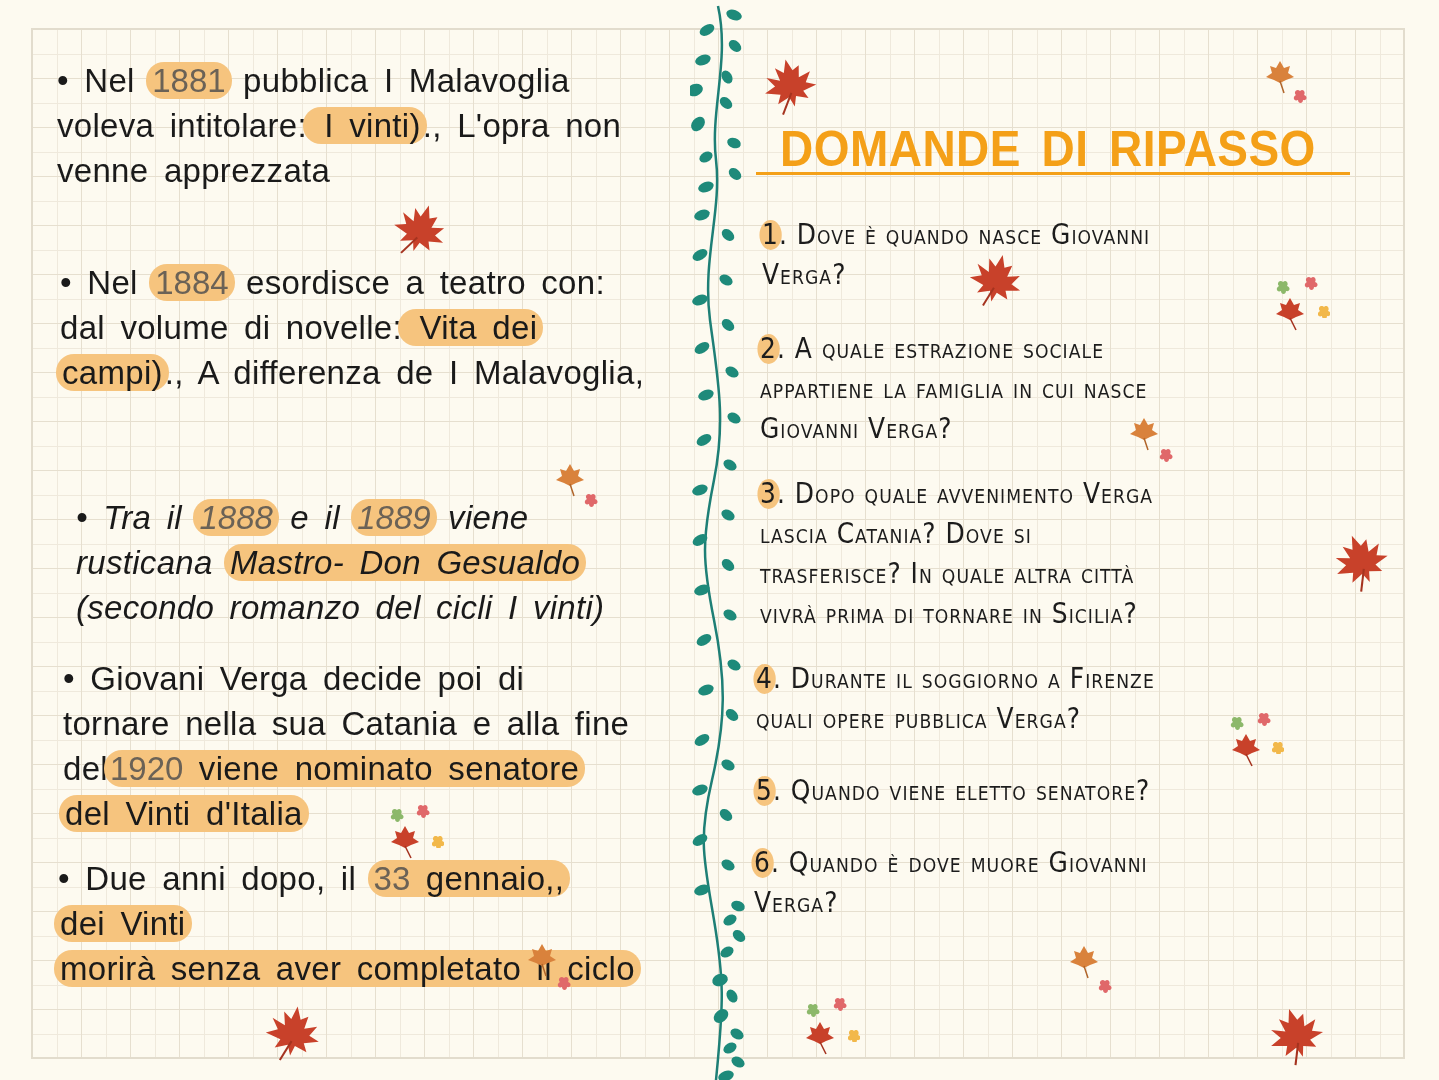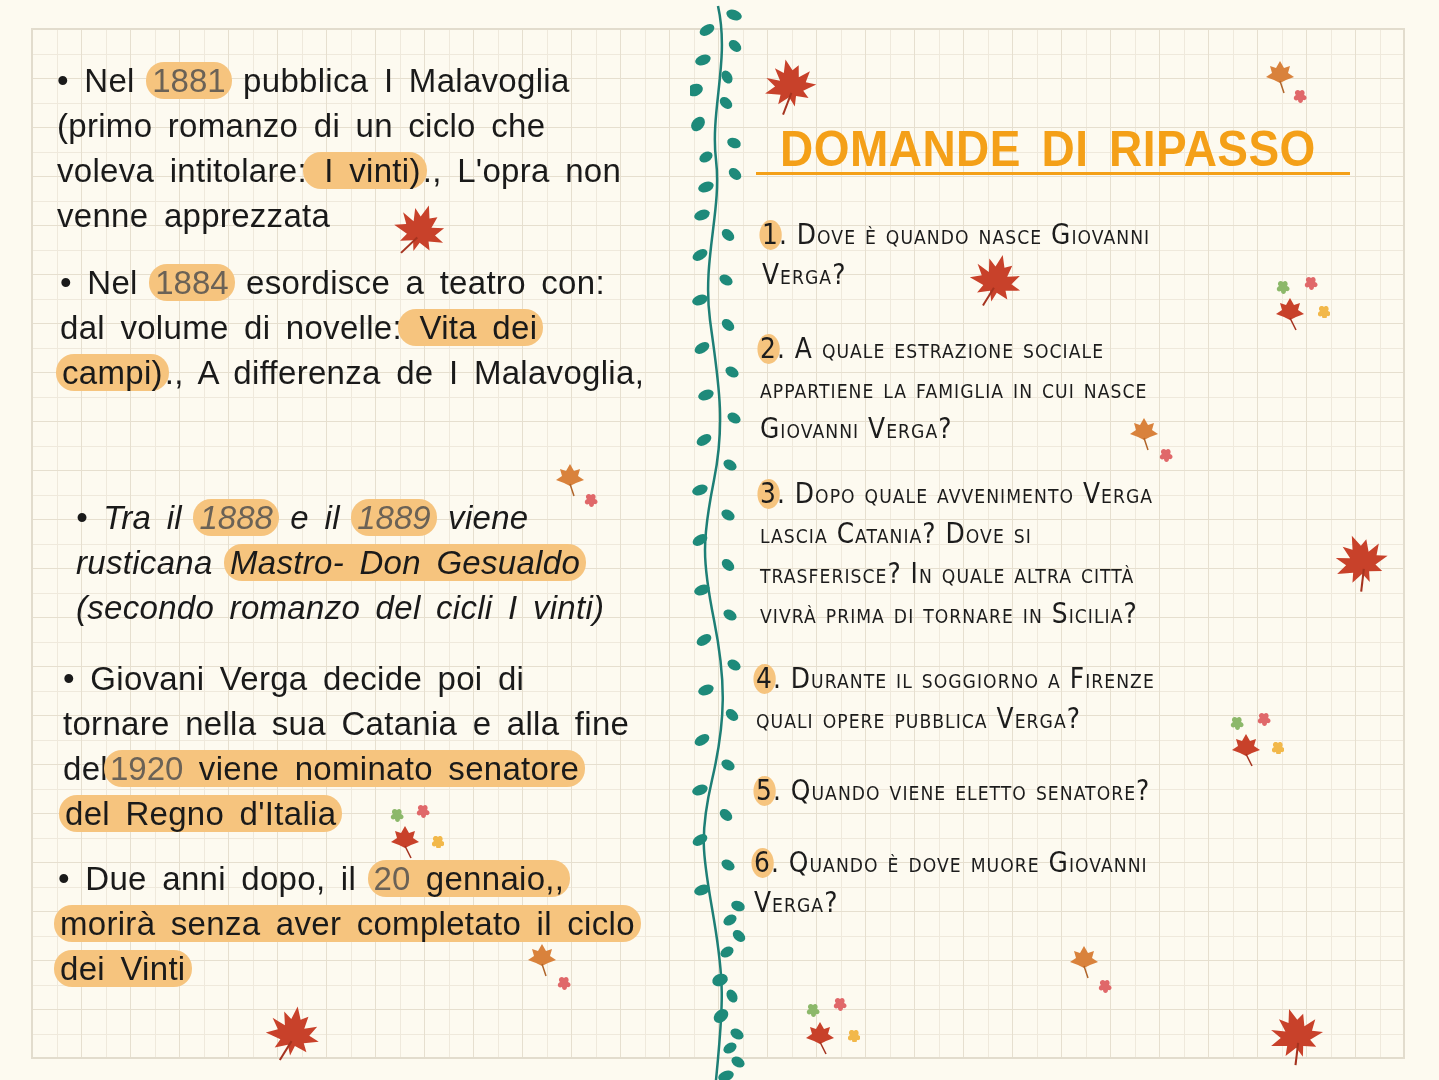--- a/index.html
+++ b/index.html
@@ -52,48 +52,47 @@
   .vine { position:absolute; left:690px; top:0; }
   .deco { position:absolute; }
 </style>
 </head>
 <body>
 
 <div class="grid"></div>
 
 <div class="para" style="left:57px; top:58px;">
   <span class="line"><span>•  Nel </span><span class="hl yr">1881</span><span> pubblica  I  Malavoglia</span></span>
-  <span class="line">(primo  romanzo  di  un  ciclo  che</span>
   <span class="line"><span>voleva  intitolare:</span><span class="hl"> I  vinti)</span><span>., L'opra  non</span></span>
   <span class="line">venne  apprezzata</span>
 </div>
 
 <div class="para" style="left:60px; top:260px;">
   <span class="line"><span>•  Nel </span><span class="hl yr">1884</span><span> esordisce  a  teatro  con:</span></span>
   <span class="line"><span>dal  volume  di  novelle:</span><span class="hl"> Vita  dei</span></span>
   <span class="line"><span class="hl">campi)</span><span>.,  A  differenza  de  I  Malavoglia,</span></span>
 </div>
 
 <div class="para" style="left:76px; top:495px;font-style:italic;">
   <span class="line"><span>•  Tra  il </span><span class="hl yr">1888</span><span> e  il </span><span class="hl yr">1889</span><span> viene</span></span>
   <span class="line"><span>rusticana  </span><span class="hl"> Mastro-  Don  Gesualdo</span></span>
   <span class="line">(secondo  romanzo  del  cicli  I  vinti)</span>
 </div>
 
 <div class="para" style="left:63px; top:656px;">
   <span class="line">•  Giovani  Verga  decide  poi  di</span>
   <span class="line">tornare  nella  sua  Catania  e  alla  fine</span>
   <span class="line"><span>del</span><span class="hl"><span class="yr">1920</span><span> viene  nominato  senatore</span></span></span>
-  <span class="line"><span class="hl">del  Regno  d'Italia</span></span>
+  <span class="line"><span class="hl">del  Vinti  d'Italia</span></span>
 </div>
 
 <div class="para" style="left:58px; top:856px;">
-  <span class="line"><span>•  Due  anni  dopo,  il </span><span class="hl"><span class="yr">20</span><span>  gennaio,,</span></span></span>
+  <span class="line"><span>•  Due  anni  dopo,  il </span><span class="hl"><span class="yr">33</span><span>  gennaio,,</span></span></span>
+  <span class="line"><span class="hl">dei  Vinti</span></span>
   <span class="line"><span class="hl">morirà  senza  aver  completato  il  ciclo</span></span>
-  <span class="line"><span class="hl">dei  Vinti</span></span>
 </div>
 
 <svg class="vine" width="60" height="1080" viewBox="0 0 60 1080">
   <path d="M28 6 C 40 60, 20 110, 26 160 S 12 260, 20 320 S 36 420, 24 480 S 12 560, 24 620 S 36 720, 22 780 S 14 860, 24 920 S 34 1000, 26 1080" fill="none" stroke="#1e7f76" stroke-width="2.5"></path>
   <g fill="#1e8a7a">
     <ellipse cx="44" cy="15" rx="8" ry="5" transform="rotate(20 44 15)"></ellipse>
     <ellipse cx="17" cy="30" rx="8" ry="5" transform="rotate(-30 17 30)"></ellipse>
     <ellipse cx="45" cy="46" rx="7" ry="5" transform="rotate(40 45 46)"></ellipse>
     <ellipse cx="13" cy="60" rx="8" ry="5" transform="rotate(-20 13 60)"></ellipse>
     <ellipse cx="37" cy="77" rx="7" ry="5" transform="rotate(60 37 77)"></ellipse>

